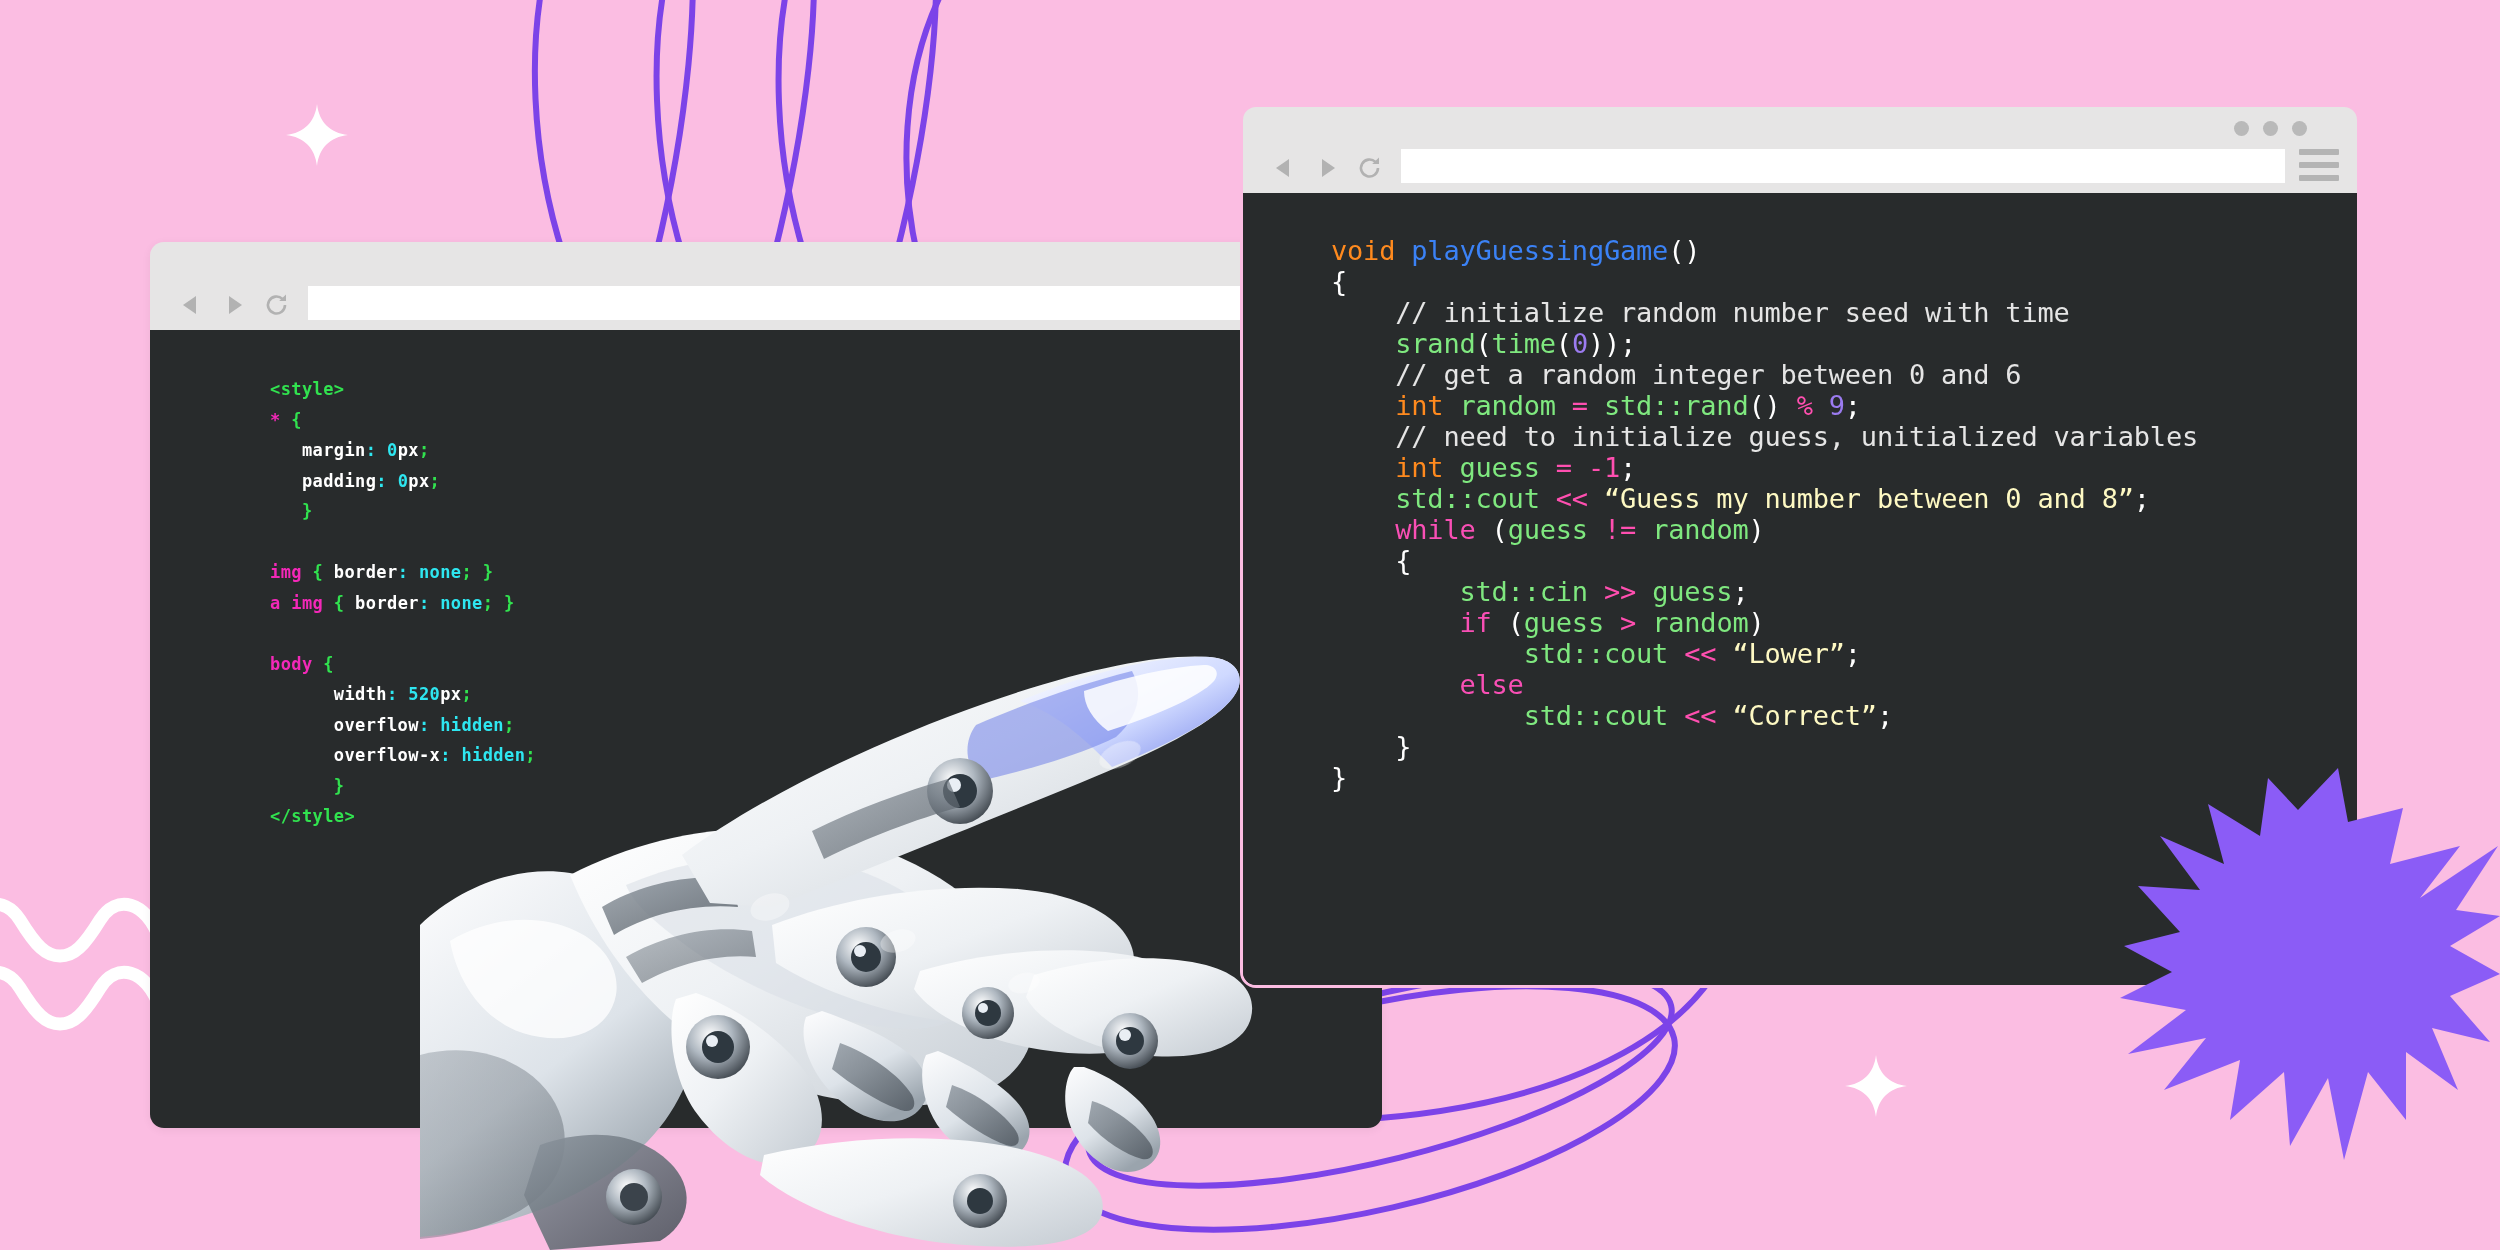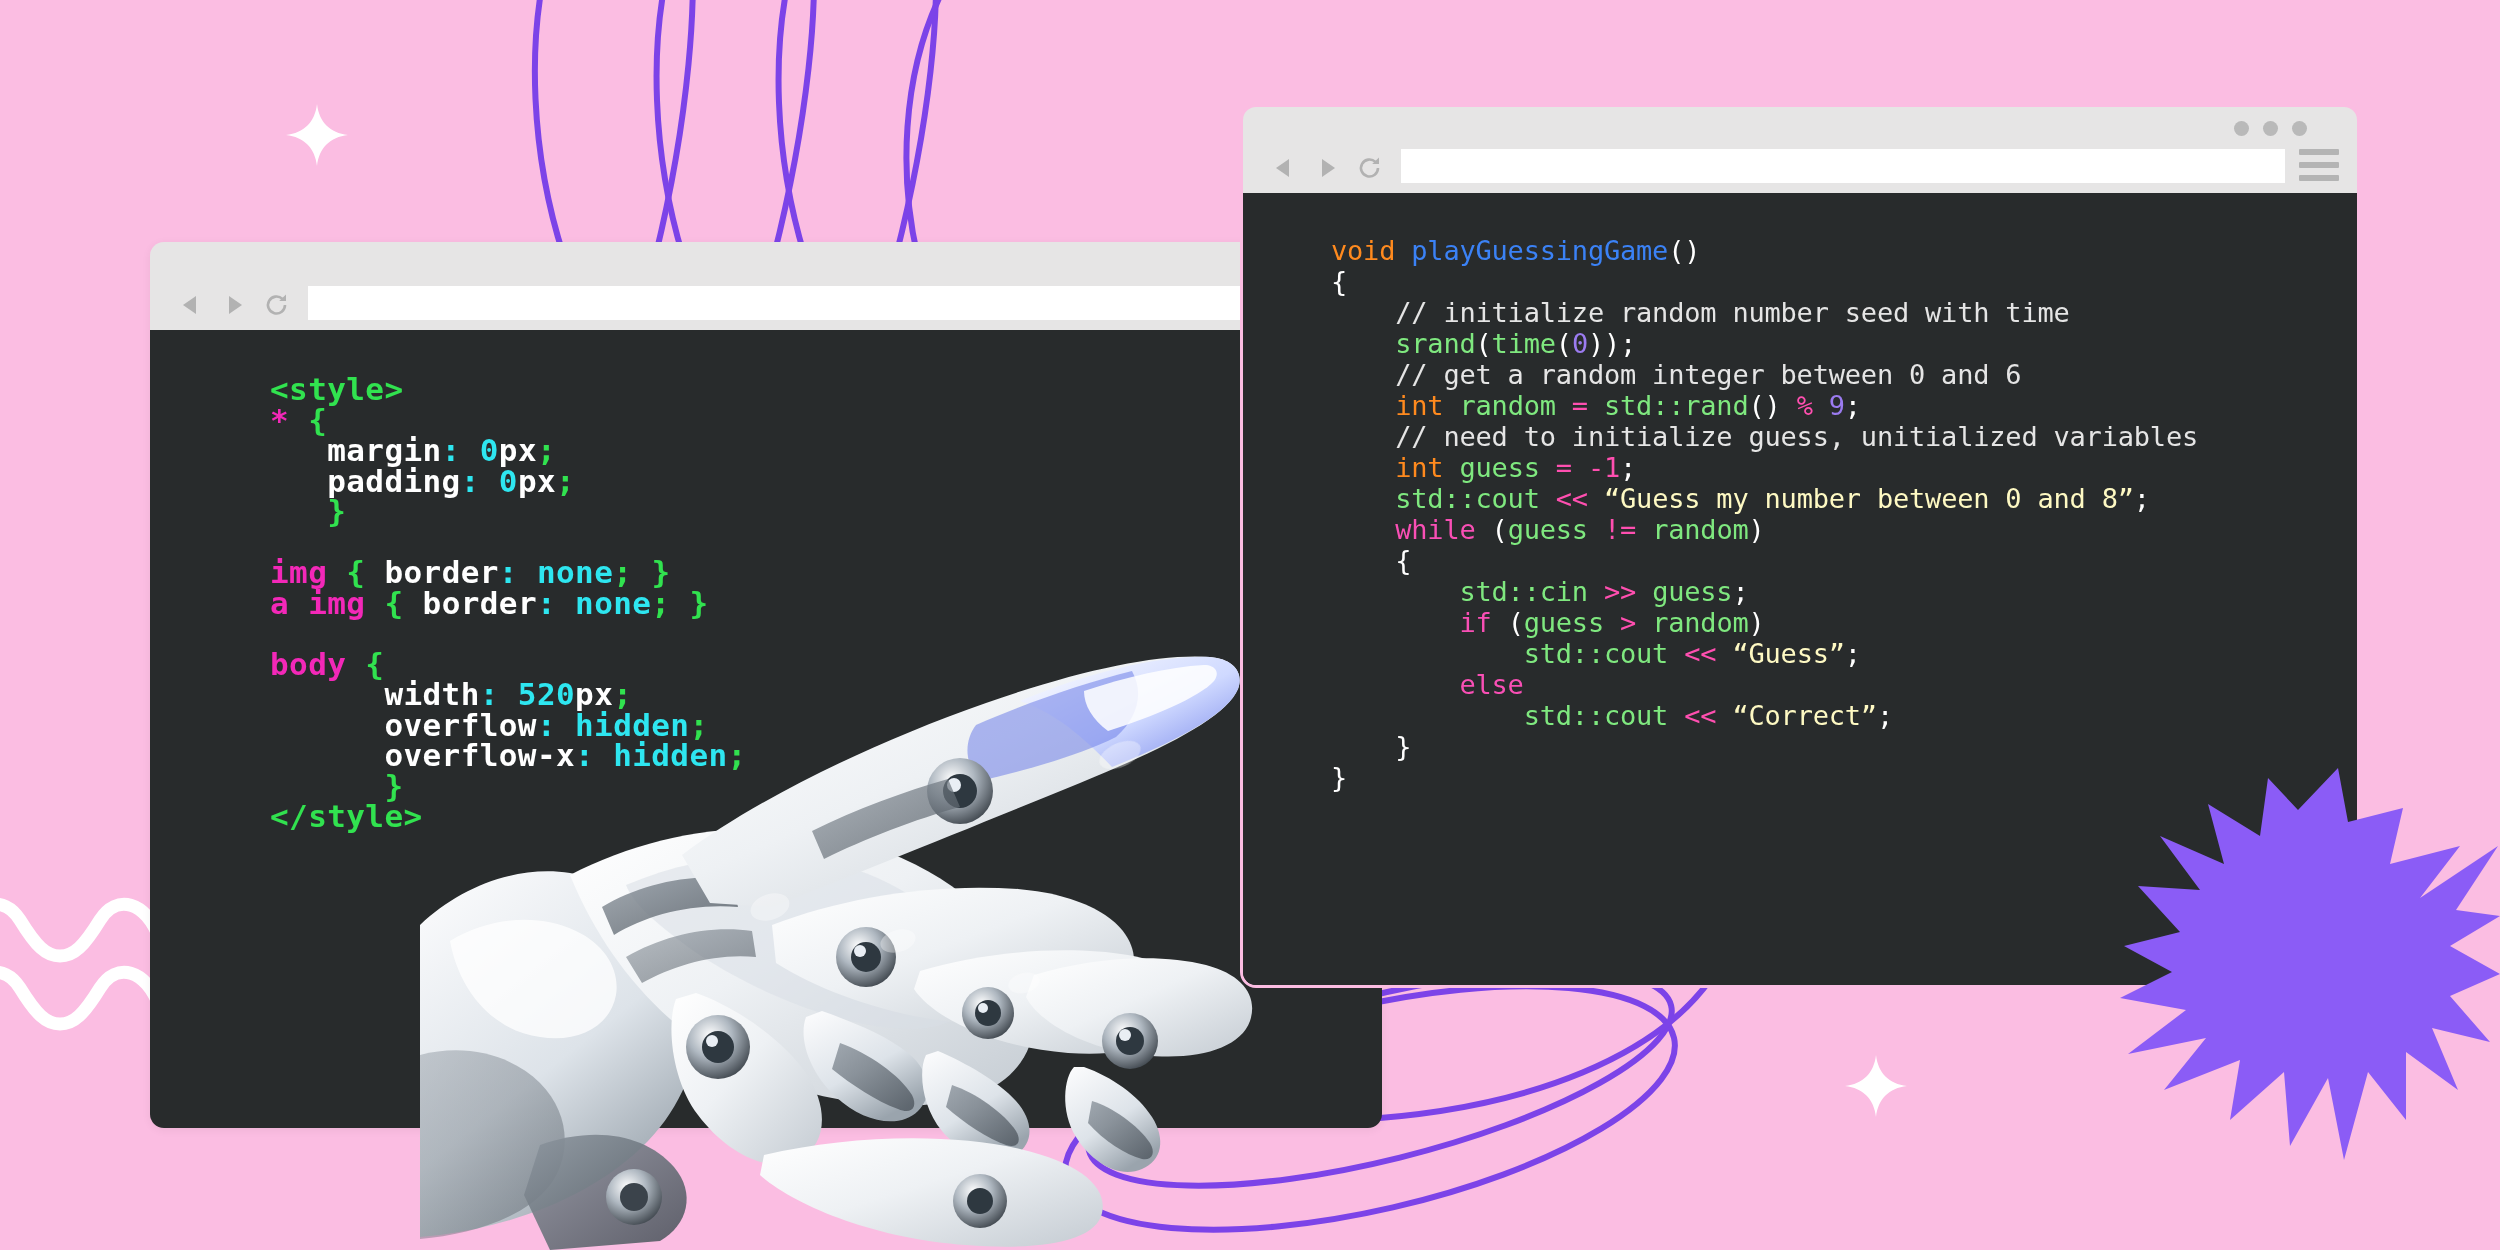--- a/index.html
+++ b/index.html
@@ -119,21 +119,21 @@
   pre.code {
     margin: 0;
     white-space: pre;
     color: #ffffff;
   }
   pre.code-left {
     position: absolute;
     left: 120px;
     top: 44px;
     font-family: "DejaVu Sans Mono", monospace;
-    font-size: 31px;
+    font-size: 17px;
     line-height: 30.5px;
     font-weight: 700;
     letter-spacing: .4px;
   }
   pre.code-right {
     position: absolute;
     left: 88px;
     top: 42px;
     font-family: "DejaVu Sans Mono", monospace;
     font-size: 27px;
@@ -274,21 +274,21 @@
 <span>    <span class="c-green">srand</span><span class="c-plain">(</span><span class="c-green">time</span><span class="c-plain">(</span><span class="c-purple">0</span><span class="c-plain">));</span></span>
 <span>    <span class="c-comment">// get a random integer between 0 and 6</span></span>
 <span>    <span class="c-kw">int </span><span class="c-green">random </span><span class="c-pink">= </span><span class="c-green">std::rand</span><span class="c-plain">() </span><span class="c-pink">% </span><span class="c-purple">9</span><span class="c-plain">;</span></span>
 <span>    <span class="c-comment">// need to initialize guess, unitialized variables</span></span>
 <span>    <span class="c-kw">int </span><span class="c-green">guess </span><span class="c-pink">= </span><span class="c-pink">-1</span><span class="c-plain">;</span></span>
 <span>    <span class="c-green">std::cout </span><span class="c-pink">&lt;&lt; </span><span class="c-str">“Guess my number between 0 and 8”</span><span class="c-plain">;</span></span>
 <span>    <span class="c-ctrl">while </span><span class="c-plain">(</span><span class="c-green">guess </span><span class="c-pink">!= </span><span class="c-green">random</span><span class="c-plain">)</span></span>
 <span>    <span class="c-plain">{</span></span>
 <span>        <span class="c-green">std::cin </span><span class="c-pink">&gt;&gt; </span><span class="c-green">guess</span><span class="c-plain">;</span></span>
 <span>        <span class="c-ctrl">if </span><span class="c-plain">(</span><span class="c-green">guess </span><span class="c-pink">&gt; </span><span class="c-green">random</span><span class="c-plain">)</span></span>
-<span>            <span class="c-green">std::cout </span><span class="c-pink">&lt;&lt; </span><span class="c-str">“Guess”</span><span class="c-plain">;</span></span>
+<span>            <span class="c-green">std::cout </span><span class="c-pink">&lt;&lt; </span><span class="c-str">“Lower”</span><span class="c-plain">;</span></span>
 <span>        <span class="c-ctrl">else</span></span>
 <span>            <span class="c-green">std::cout </span><span class="c-pink">&lt;&lt; </span><span class="c-str">“Correct”</span><span class="c-plain">;</span></span>
 <span>    <span class="c-plain">}</span></span>
 <span><span class="c-plain">}</span></span></pre>
     </div>
   </div>
 
   <svg class="deco" id="starburst" width="380" height="400" viewBox="0 0 380 400" fill="none">
     <path fill="#8b5cf6" d="M178 50 L218 8 L228 62 L283 48 L270 104 L340 86 L300 138 L378 86 L336 150 L380 156 L330 186
       L380 214 L330 236 L370 282 L312 268 L338 330 L286 292 L286 360 L248 312 L224 400 L208 318 L170 386 L164 312

